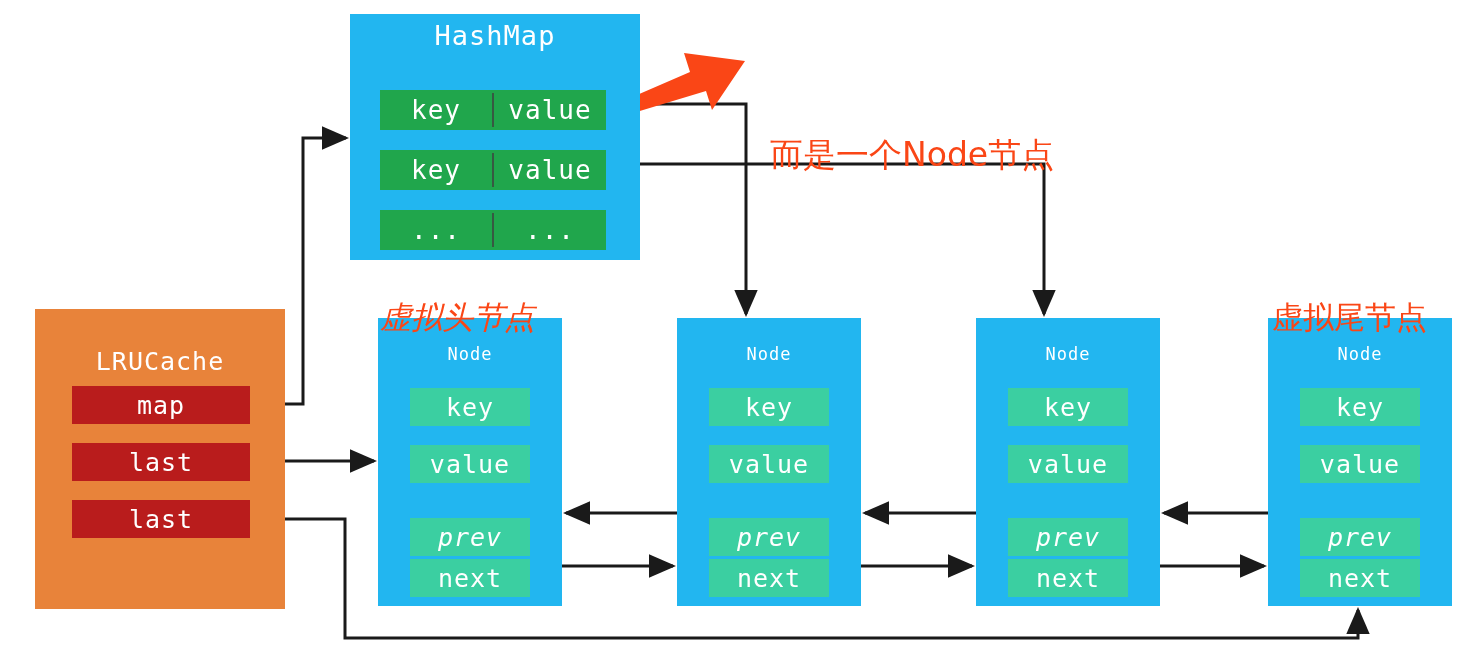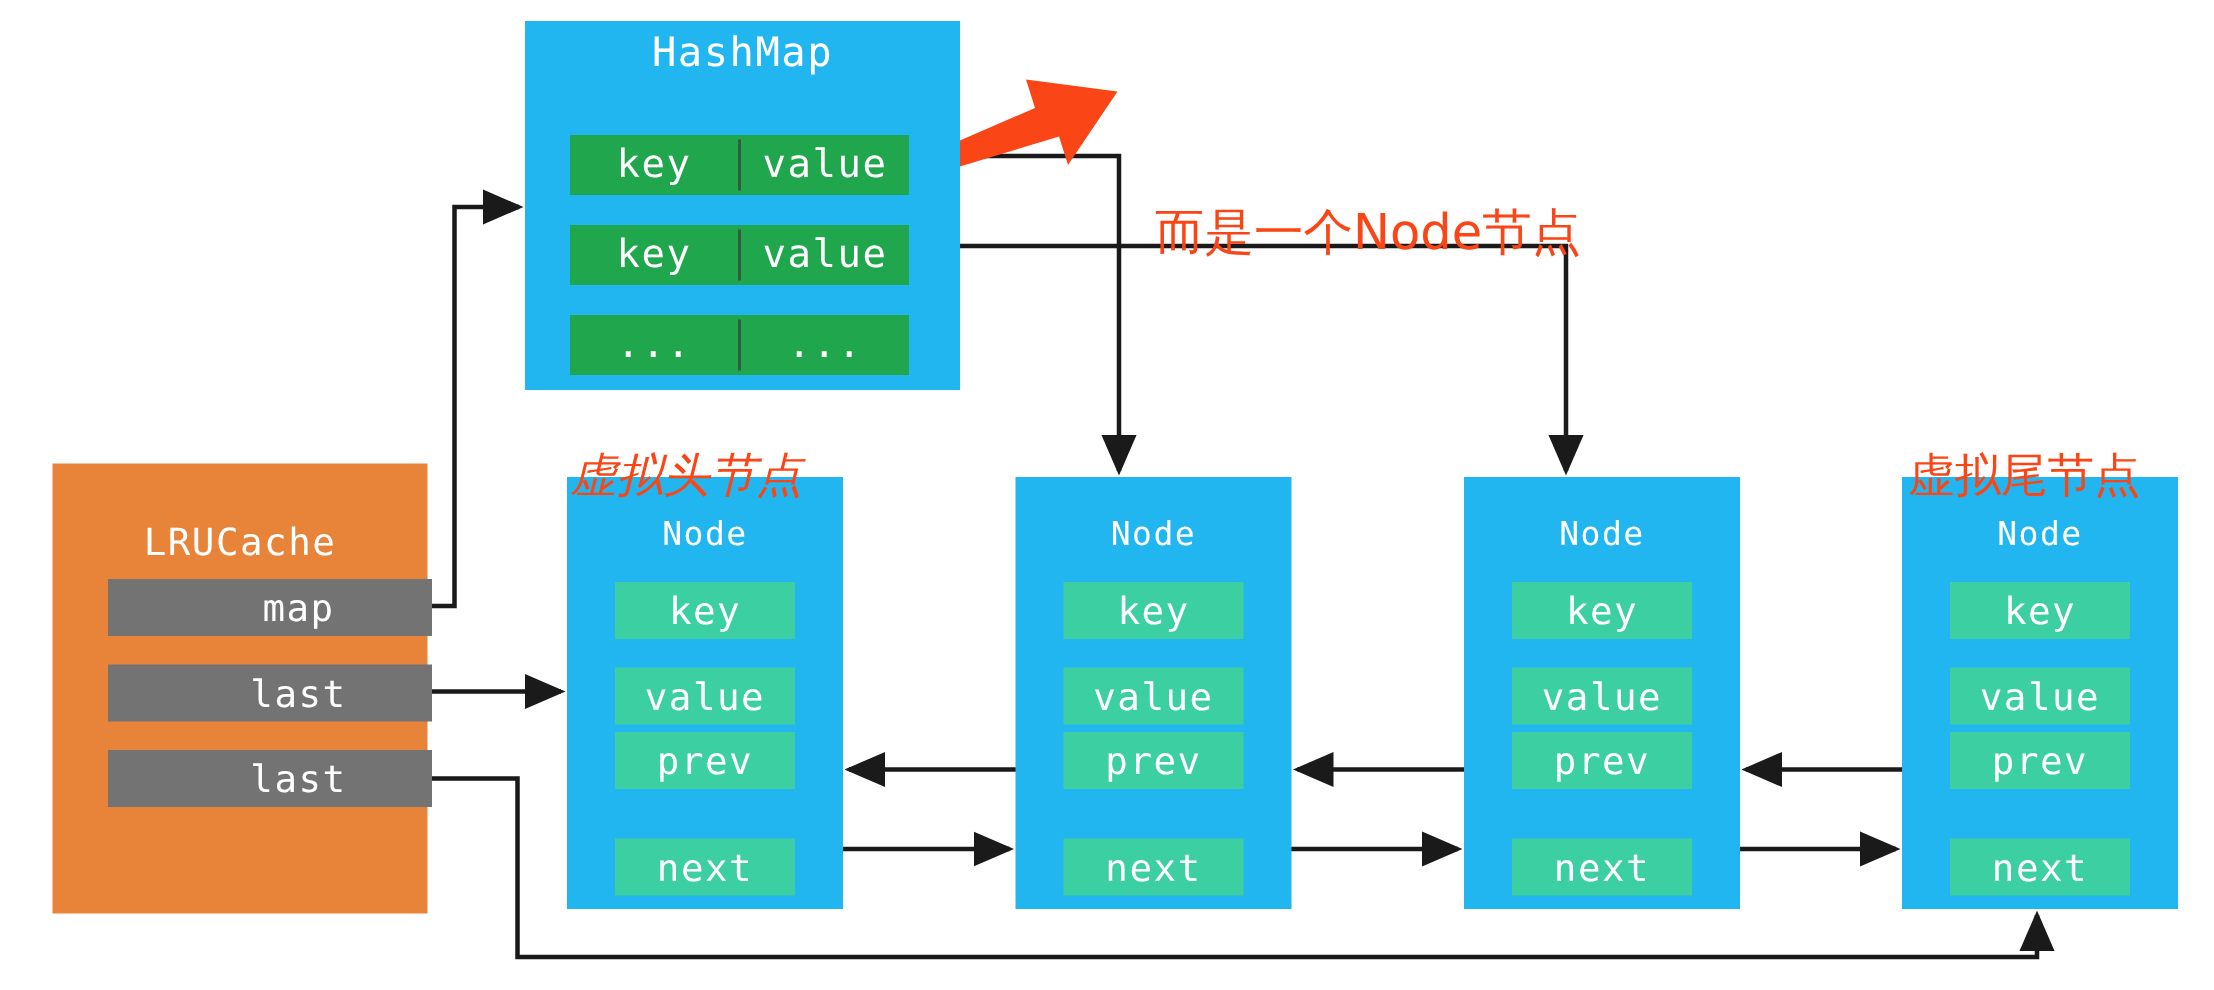--- a/index.html
+++ b/index.html
@@ -33,34 +33,34 @@
     color:#ffffff;font-size:26px;letter-spacing:1px;
   }
   .hm-row .cell.k{left:0;width:112px;}
   .hm-row .cell.v{left:114px;width:112px;}
   .hm-row .divider{position:absolute;left:112px;top:3px;width:2px;height:34px;background:#3f3f3f;opacity:.75;}
 
   
   #lrucache{left:35px;top:309px;width:250px;height:300px;}
   #lrucache .box-title{top:38px;font-size:25px;}
   .lru-field{
-    position:absolute;left:37px;width:178px;height:38px;background:#737373;
+    position:absolute;left:37px;width:178px;height:38px;background:#b91c1c;
     display:flex;align-items:center;justify-content:center;
-    color:#ffffff;font-size:25px;letter-spacing:1px;padding-left:38px;
+    color:#ffffff;font-size:25px;letter-spacing:1px;
   }
 
   
   .node{width:184px;height:288px;top:318px;}
-  .node .box-title{top:26px;font-size:22px;}
+  .node .box-title{top:26px;font-size:17px;}
   .node-field{
     position:absolute;left:32px;width:120px;height:38px;background:#3bcfa1;
     display:flex;align-items:center;justify-content:center;
     color:#ffffff;font-size:25px;letter-spacing:1px;
   }
-  .nf-key{top:70px;} .nf-value{top:127px;} .nf-prev{top:170px;} .nf-next{top:241px;}
+  .nf-key{top:70px;} .nf-value{top:127px;} .nf-prev{top:200px;font-style:italic;} .nf-next{top:241px;}
 
   #node0{left:378px;} #node1{left:677px;} #node2{left:976px;} #node3{left:1268px;}
 
   
   .red-label{
     position:absolute;color:#fa4616;
     font-family:"DejaVu Sans","Liberation Sans",sans-serif;
     font-size:31px;line-height:38px;white-space:pre;font-weight:400;
   }
   #anno-main{left:770px;top:50px;font-size:33px;line-height:42px;}

